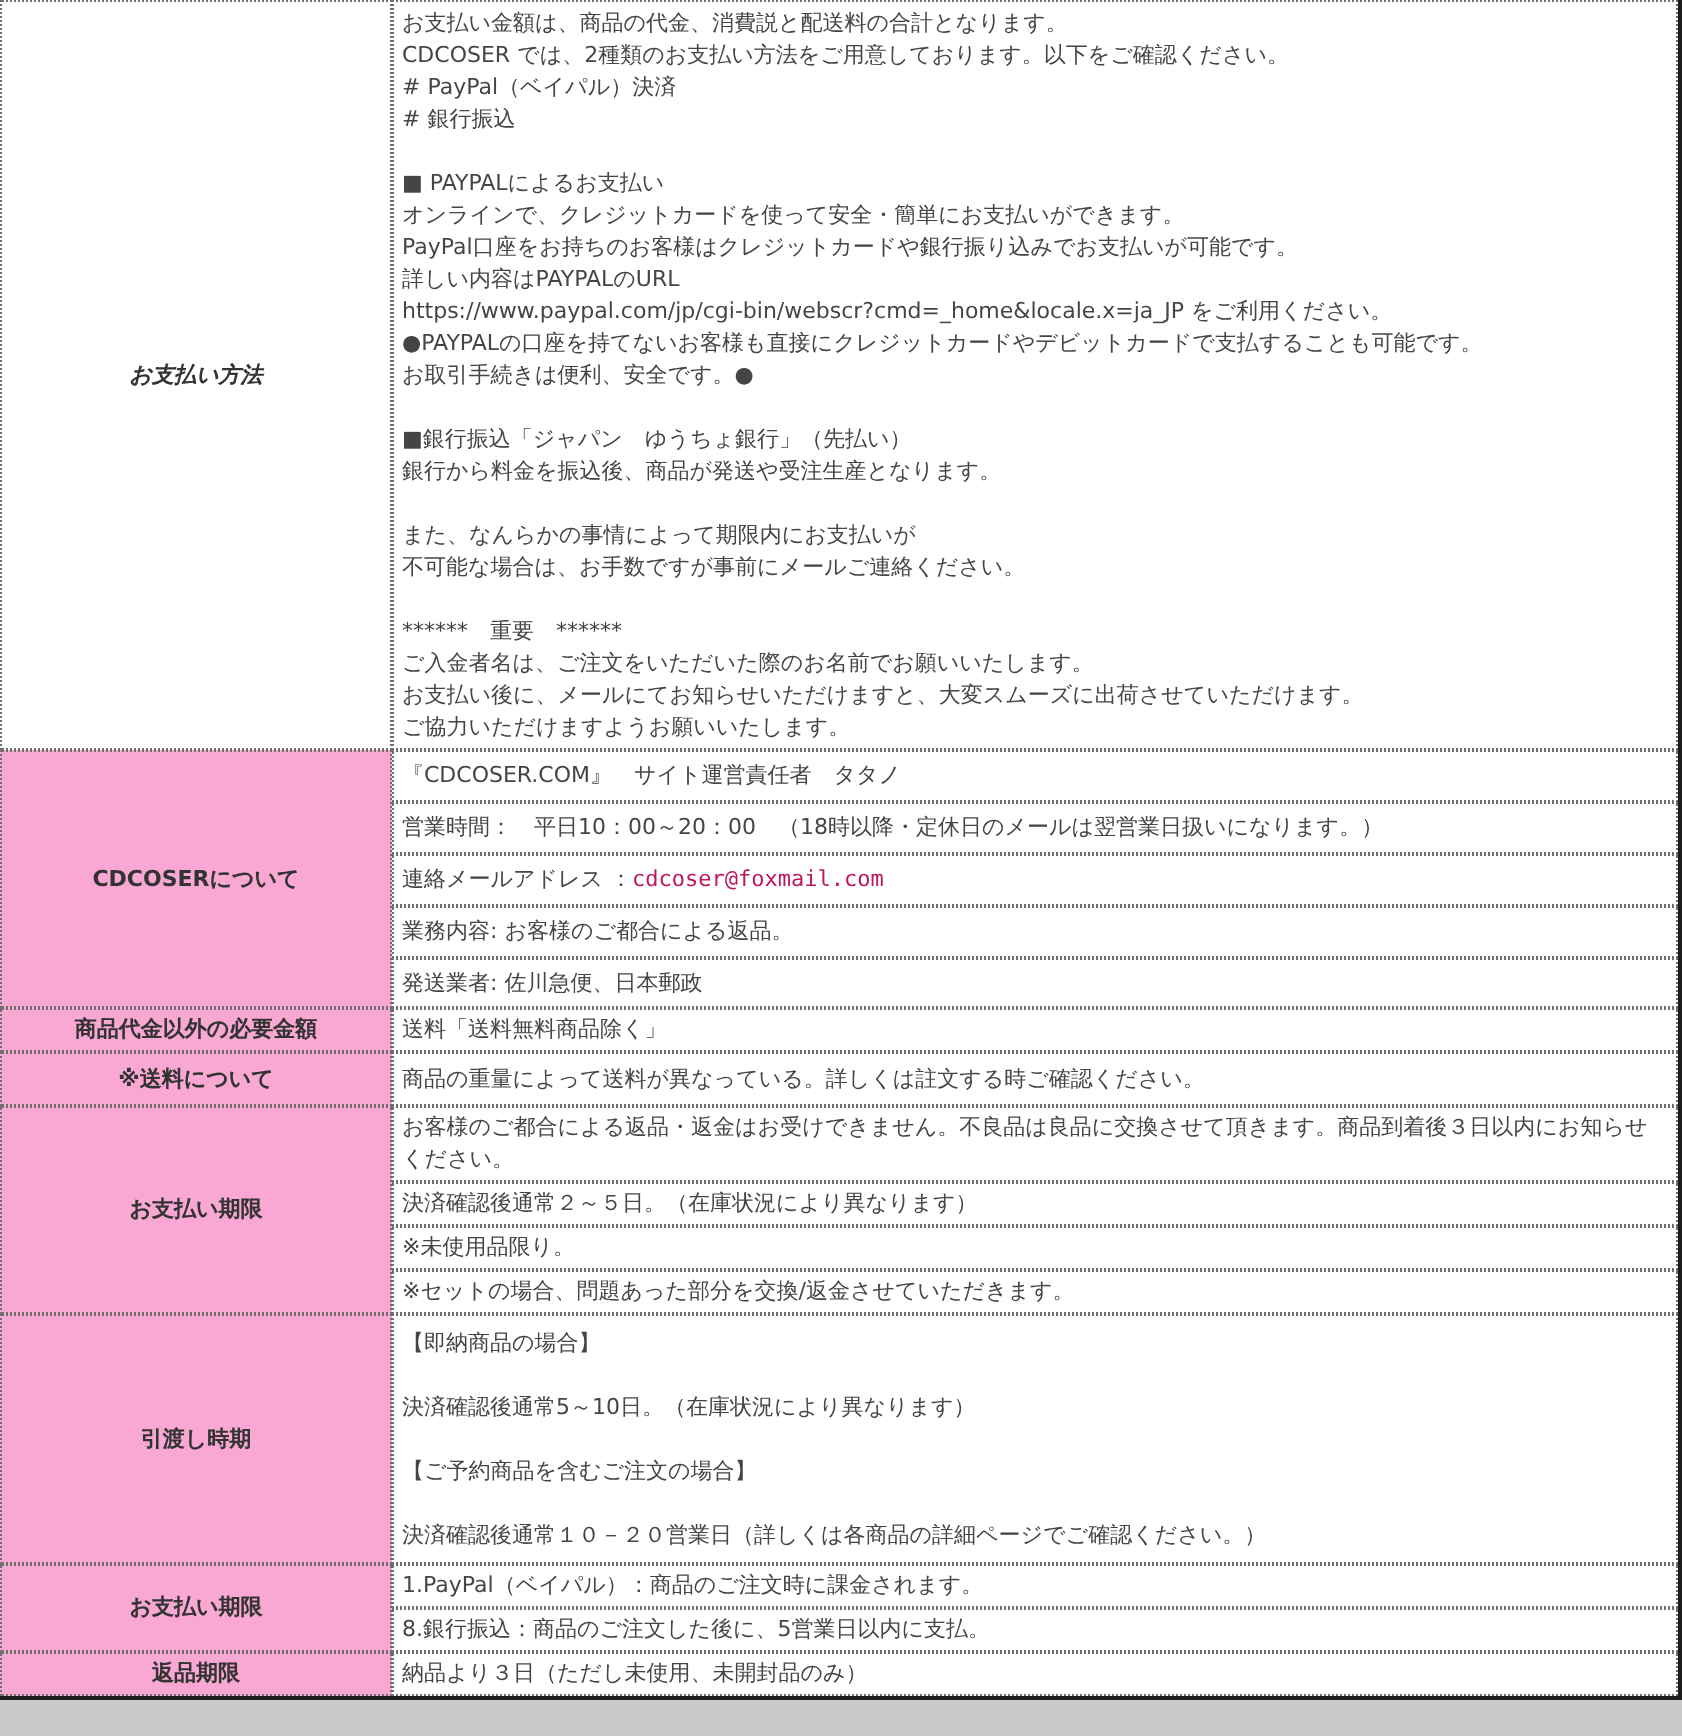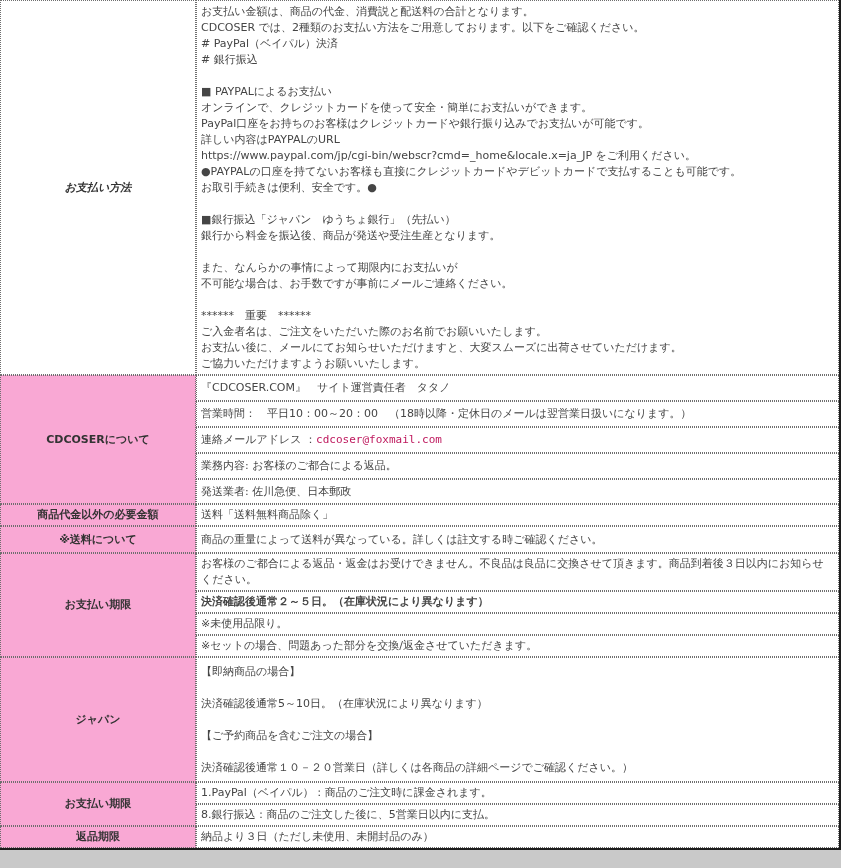--- a/index.html
+++ b/index.html
@@ -38,21 +38,21 @@
   td.v-top { vertical-align: top; padding-top: 3px; }
   .multiline { white-space: pre-wrap; }
   .email-bold { font-weight: normal; color: #be185d; font-family: "DejaVu Sans Mono", monospace; text-align: center; }
   
   .h398 { height: 308px; font-style: italic; }
   .h26  { height: 26px; }
   .h25  { height: 25px; margin-left: 33px; }
   .h22  { height: 22px; }
   .h27  { height: 27px; }
   .h38  { height: 38px; }
-  .h18  { height: 18px; font-weight: bold; }
+  .h18  { height: 18px; }
   .h13  { height: 13px; }
   .h17  { height: 17px; }
   .h125 { height: 125px; }
   .h20  { height: 20px; margin-left: 16px; }
   .h21  { height: 21px; }
 </style>
 </head>
 <body>
 
 <div class="page">
@@ -129,21 +129,21 @@
         <td class="content h18">決済確認後通常２～５日。（在庫状況により異なります）</td>
       </tr>
       <tr>
         <td class="content h13">※未使用品限り。</td>
       </tr>
       <tr>
         <td class="content h17">※セットの場合、問題あった部分を交換/返金させていただきます。</td>
       </tr>
 
       <tr>
-        <th class="hdr h125">ジャパン</th>
+        <th class="hdr h125">引渡し時期</th>
         <td class="content">
           <div class="multiline">【即納商品の場合】
 
 決済確認後通常5～10日。（在庫状況により異なります）
 
 【ご予約商品を含むご注文の場合】
 
 決済確認後通常１０－２０営業日（詳しくは各商品の詳細ページでご確認ください。）</div>
         </td>
       </tr>

